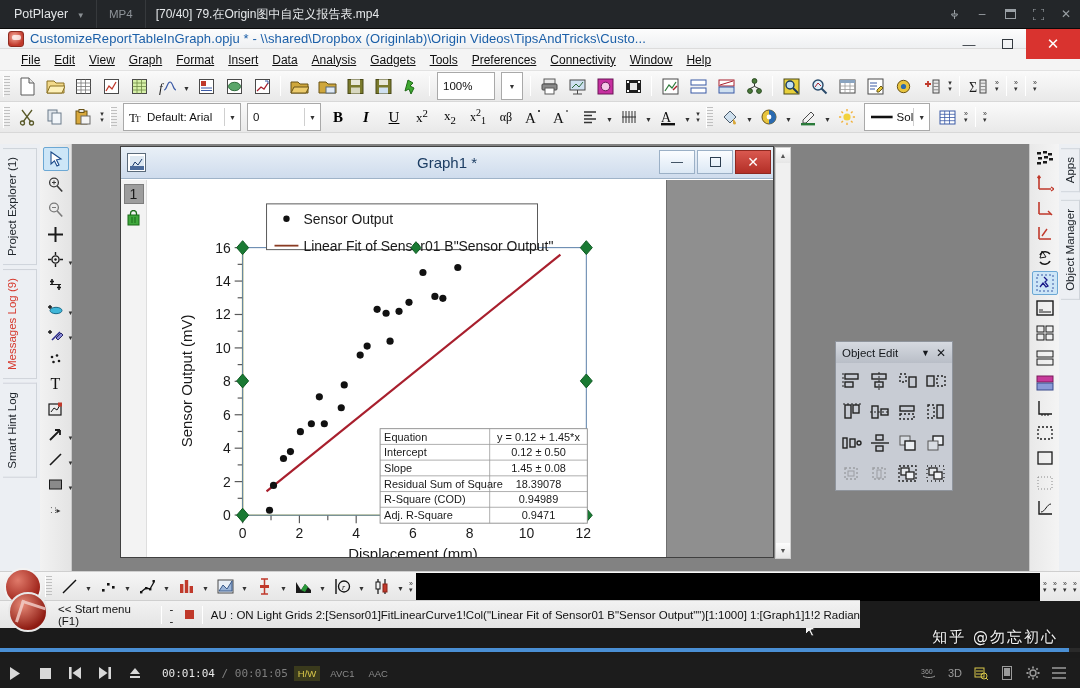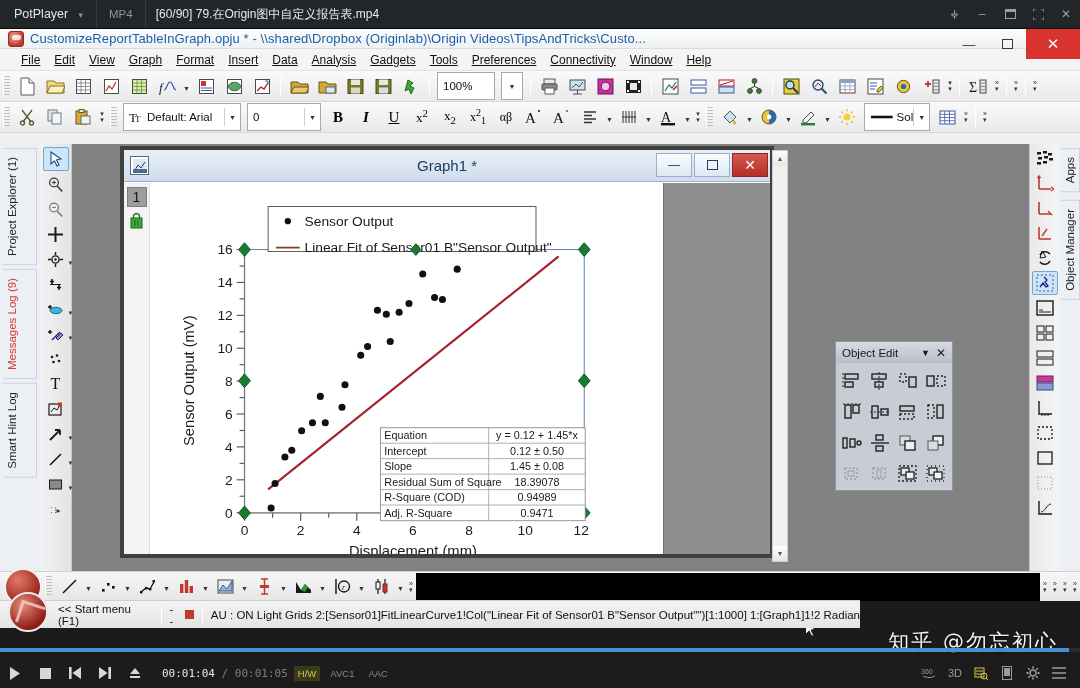--- a/index.html
+++ b/index.html
@@ -94,21 +94,21 @@
   .rtabs { position:absolute; right:0; top:0; width:21px; height:457px; background:#eceff3; }
   .rtools { position:absolute; right:21px; top:0; width:30px; height:457px;
             background:linear-gradient(to right,#e9e9e9,#f4f4f4);
             border-left:1px solid #c9c9c9; display:flex; flex-direction:column;
             align-items:center; padding-top:2px; }
 
   
   .mdi { position:absolute; left:72px; top:0; right:51px; height:457px; background:#828282; }
 
   .gwin { position:absolute; left:48px; top:2px; width:654px; height:412px;
-          background:#fff; border:4px solid #404040; }
+          background:#fff; border:1px solid #404040; }
   .gwin-title { height:32px; background:linear-gradient(#e9f0f7,#cfdced);
                 border-bottom:1px solid #9fb3c8; display:flex; align-items:center;
                 position:relative; }
   .gw-ic { width:19px; height:19px; margin-left:6px; border:1px solid #5a6a7a; background:#fff;
            display:flex; align-items:center; justify-content:center; }
   .gw-title-txt { position:absolute; left:0; right:0; text-align:center; font-size:15px;
                   color:#1c3d63; font-weight:400; }
   .gw-btns { position:absolute; right:2px; top:3px; display:flex; gap:2px; }
   .gw-b { width:36px; height:24px; border:1px solid #9bb0c6; background:linear-gradient(#fbfdff,#dce8f4);
           display:flex; align-items:center; justify-content:center; font-size:12px; color:#2c3e50; }
@@ -170,21 +170,21 @@
   .ptime { font-size:11px; color:#e8e8e8; margin-left:12px; font-family:"DejaVu Sans Mono", monospace; }
   .ptime .tot { color:#7f7f7f; }
   .pchip { font-size:9.5px; padding:2px 4px; margin-left:6px; color:#8a8a8a; }
   .pchip.hw { background:#3a3a1c; color:#d9c84a; }
   .pright { margin-left:auto; display:flex; align-items:center; padding-right:8px; }
   .pr { width:26px; height:30px; display:flex; align-items:center; justify-content:center;
         font-size:11px; color:#9b9b9b; }
   .pr.on { color:#d9c84a; }
 
   
-  .wm { position:absolute; right:22px; top:628px; font-size:21px; color:#f2f2f2;
+  .wm { position:absolute; right:22px; top:628px; font-size:15px; color:#f2f2f2;
         font-family:"DejaVu Sans", sans-serif; letter-spacing:2px; text-shadow:0 1px 2px #000; }
 
   
   .seek { position:absolute; left:0; top:648px; width:1080px; height:4px; background:#2a2a2a; }
   .seek-f { height:4px; background:#4a8fd4; width:99%; }
 
   .cursor { position:absolute; left:733px; top:478px; width:12px; height:18px; }
 </style>
 </head>
 <body>
@@ -193,21 +193,21 @@
 
   <div class="pp-titlebar">
     <div class="pp-logo">
       <span>PotPlayer</span>
       <span class="pp-caret">▼</span>
     </div>
     <div class="pp-sep"></div>
     <div class="pp-mp4">MP4</div>
     <div class="pp-sep"></div>
     <div class="pp-file">
-      <span>[60/90]</span>
+      <span>[70/40]</span>
       <span>79.在Origin图中自定义报告表.mp4</span>
     </div>
     <div class="pp-winbtns">
       <div class="pp-wb">
         <svg width="11" height="11" viewBox="0 0 11 11">
             <path d="M5.5 1v4M2.5 5h6l-1 2h-4z" stroke="#9aa0a5" fill="none" stroke-width="1"></path>
             <path d="M5.5 7v3" stroke="#9aa0a5" stroke-width="1"></path>
           </svg>
       </div>
       <div class="pp-wb">–</div>

